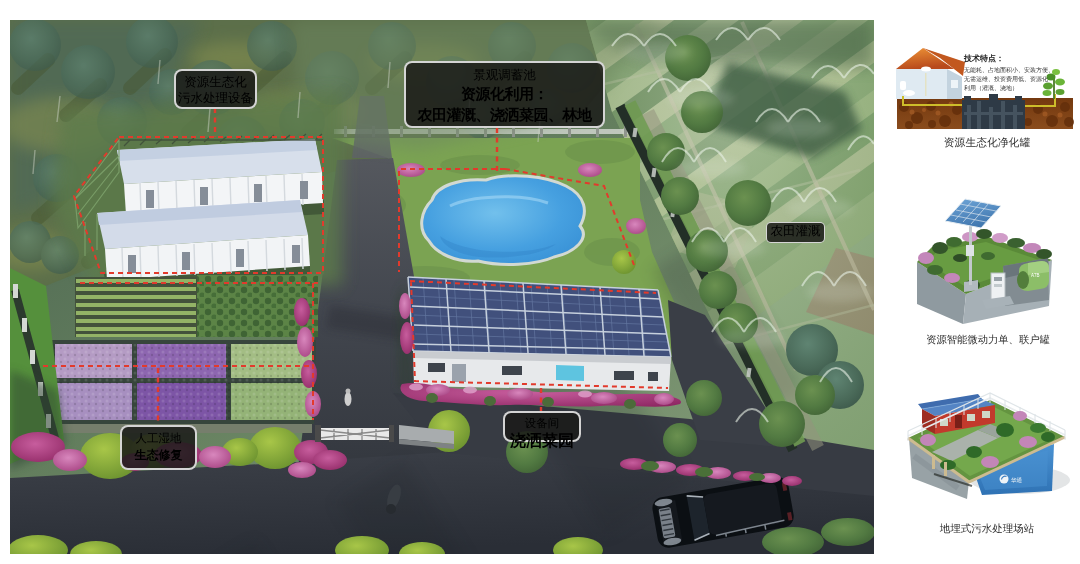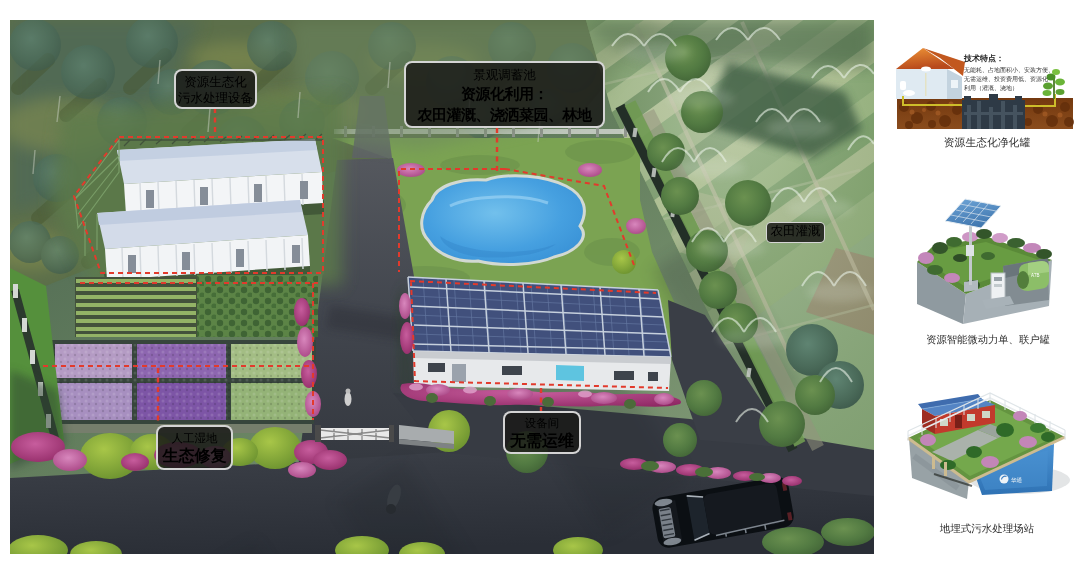--- a/index.html
+++ b/index.html
@@ -623,23 +623,23 @@
 </g>
 </g>
 </svg>
 
 <div class="lbl" style="left:174px;top:69px;width:83px;height:40px;font-size:12.5px;line-height:16px;padding-top:3px;">资源生态化<br>污水处理设备</div>
 
 <div class="lbl" style="left:404px;top:61px;width:201px;height:67px;font-size:12.5px;line-height:16px;padding-top:4px;">景观调蓄池<br><b style="font-size:15px;line-height:21px;letter-spacing:-0.5px;">资源化利用：<br>农田灌溉、浇洒菜园、林地</b></div>
 
 <div class="lbl" style="left:766px;top:209px;width:59px;height:21px;font-size:12.5px;line-height:16px;border-width:1.5px;border-radius:5px;margin-top:13px;">农田灌溉</div>
 
-<div class="lbl" style="left:120px;top:425px;width:77px;height:45px;font-size:11.5px;line-height:15px;padding-top:4px;margin-left:36px;">人工湿地<br><b style="font-size:16px;line-height:19px;">生态修复</b></div>
-
-<div class="lbl" style="left:503px;top:411px;width:78px;height:43px;font-size:11.5px;line-height:15px;padding-top:3px;">设备间<br><b style="font-size:16px;line-height:20px;">无需运维</b></div>
+<div class="lbl" style="left:120px;top:425px;width:77px;height:45px;font-size:11.5px;line-height:15px;padding-top:4px;">人工湿地<br><b style="font-size:12px;line-height:19px;">生态修复</b></div>
+
+<div class="lbl" style="left:503px;top:411px;width:78px;height:31px;font-size:11.5px;line-height:15px;padding-top:3px;">设备间<br><b style="font-size:16px;line-height:20px;">浇洒菜园</b></div>
 
 <svg width="210" height="564" style="position:absolute;left:870px;top:0">
 <defs>
 <linearGradient id="roofOr" x1="0" y1="0" x2="0.3" y2="1">
 <stop offset="0" stop-color="#ef9537"></stop>
           <stop offset="1" stop-color="#b84a1c"></stop>
 </linearGradient>
 <linearGradient id="soilG" x1="0" y1="0" x2="0" y2="1">
 <stop offset="0" stop-color="#74390f"></stop>
           <stop offset="1" stop-color="#8a4c1d"></stop>

